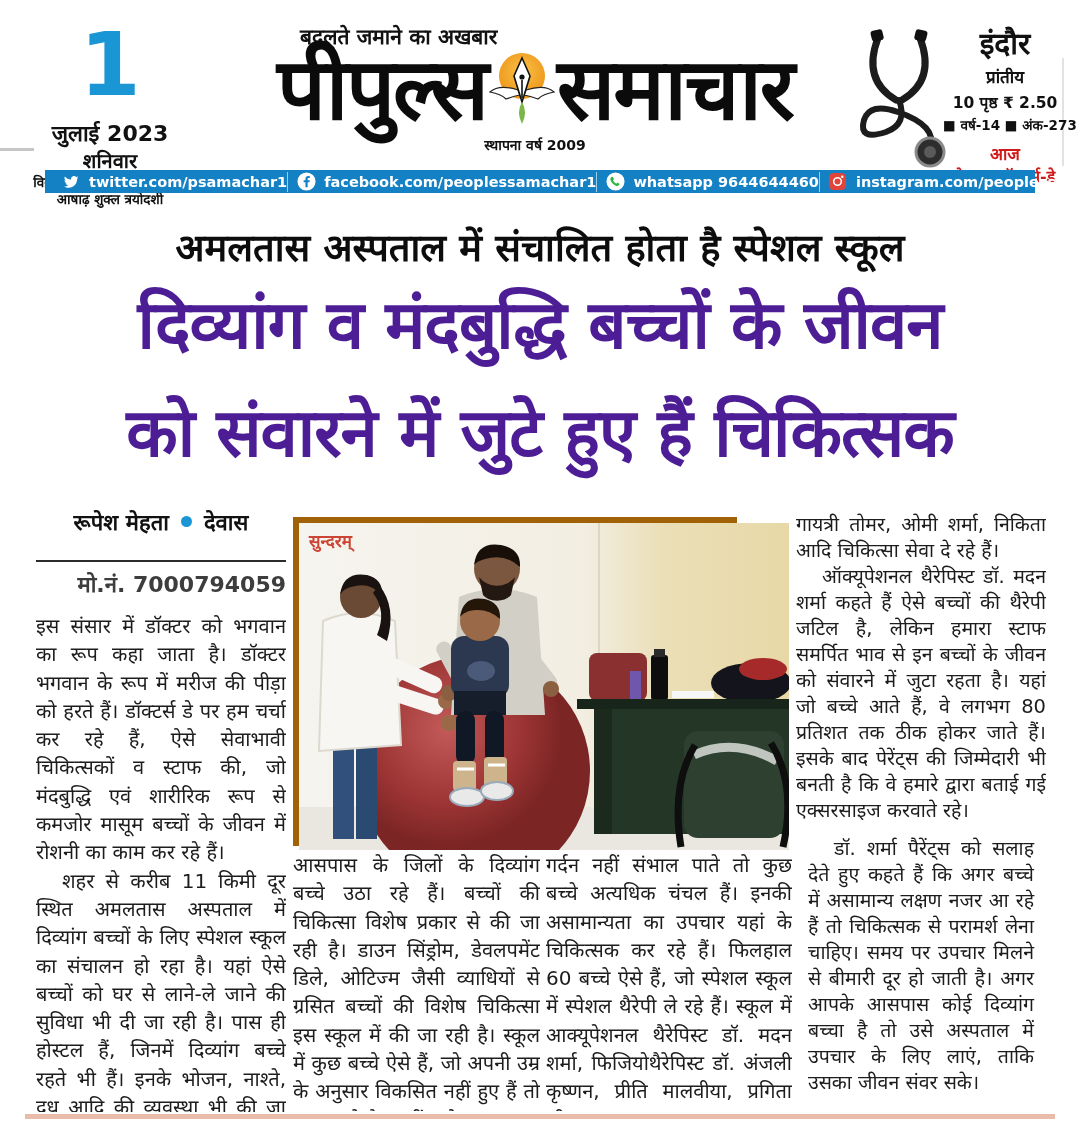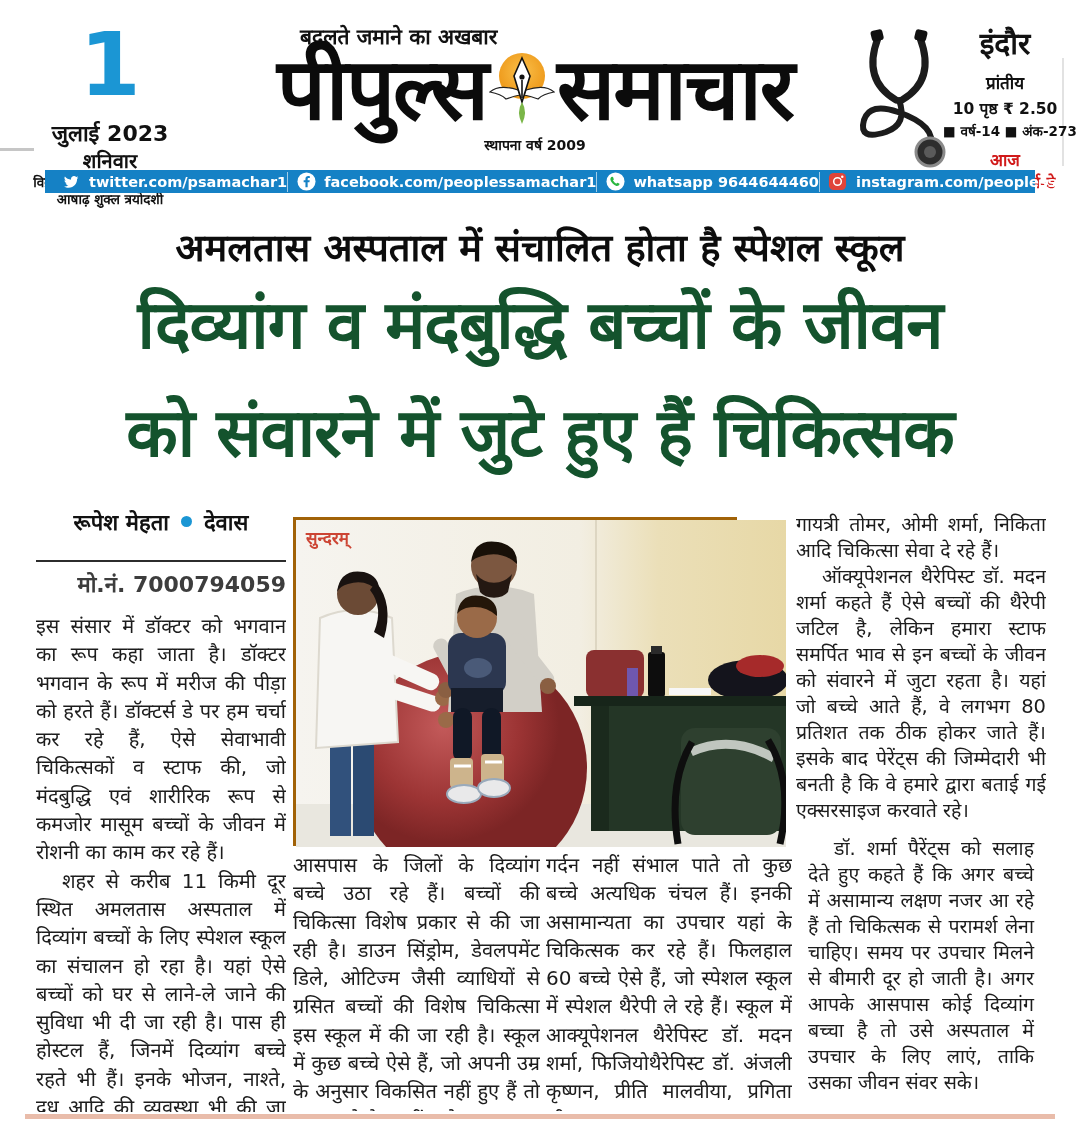--- a/index.html
+++ b/index.html
@@ -12,62 +12,62 @@
   .date-day{font-size:88px;font-weight:900;color:#1b96d4;line-height:.88;}
   .date-my{font-size:22px;font-weight:900;margin-top:14px;}
   .date-wd{font-size:20px;font-weight:900;}
   .date-cal{font-size:13.5px;font-weight:700;line-height:1.25;}
   .tagline{left:300px;top:22px;font-size:21px;font-weight:900;}
   .masthead-row{left:185px;top:34px;width:700px;height:110px;display:flex;align-items:center;justify-content:center;gap:2px;}
   .masthead-word{font-size:86px;font-weight:900;color:#0b0b0b;line-height:1;letter-spacing:-2px;}
   .established{left:460px;top:135px;width:150px;text-align:center;font-size:14px;font-weight:900;}
   .right-block{left:943px;top:22px;width:124px;text-align:center;}
   .ed-city{font-size:30px;font-weight:900;}
-  .ed-type{font-size:17px;font-weight:900;margin-top:8px;}
+  .ed-type{font-size:17px;font-weight:900;margin-top:2px;}
   .ed-pages{font-size:15.5px;font-weight:900;margin-top:3px;}
   .ed-vol{font-size:13.5px;font-weight:900;margin-top:3px;white-space:nowrap;}
   .today1{font-size:17px;font-weight:900;color:#d11a1a;margin-top:8px;}
   .today2{font-size:16px;font-weight:900;color:#d11a1a;white-space:nowrap;}
   .edge-line-left{left:0;top:148px;width:34px;height:3px;background:#c6c6c6;}
   .edge-line-right{left:1062px;top:58px;width:2px;height:108px;background:#e2e2e2;}
 
   
   .social-bar{left:45px;top:170px;width:990px;height:23px;background:#1581c5;display:flex;
               align-items:center;justify-content:space-between;padding:0 16px;box-sizing:border-box;}
   .social-item{display:flex;align-items:center;gap:8px;color:#fff;font-size:14.5px;font-weight:700;
                text-decoration:none;white-space:nowrap;}
   .social-item + .social-item{border-left:1.5px solid rgba(255,255,255,.6);padding-left:8px;justify-content:center;}
   .sicon{display:inline-flex;width:20px;height:20px;align-items:center;justify-content:center;}
 
   
   .kicker{left:34px;top:220px;width:1012px;display:flex;justify-content:center;align-items:baseline;
           gap:12px;font-size:38px;font-weight:900;white-space:nowrap;}
   .kicker-hl{color:#2196c9;}
   .kicker-main{color:#0c0c0c;}
-  .headline{left:24px;width:1032px;text-align:center;font-size:67px;font-weight:900;color:#14532d;
+  .headline{left:24px;width:1032px;text-align:center;font-size:67px;font-weight:900;color:#4c1d95;
             line-height:1;letter-spacing:-1px;white-space:nowrap;}
   .hl1{top:292px;} .hl2{top:400px;}
 
   
   .col{overflow:hidden;}
   .body-text{font-size:20px;line-height:28.3px;text-align:justify;color:#1c1c1c;}
   .indent{text-indent:26px;}
   .col1{left:36px;top:506px;width:250px;height:606px;}
   .col2{left:293px;top:851px;width:247px;height:260px;}
   .col3{left:546px;top:851px;width:246px;height:260px;}
   .col4{left:796px;top:512px;width:250px;height:600px;}
   .col4 .body-text{font-size:19.5px;line-height:26px;}
 
   .byline-row{display:flex;align-items:center;justify-content:center;gap:12px;font-size:22px;
               font-weight:900;padding-bottom:24px;border-bottom:2px solid #2c2c2c;}
   .byline-dot{width:11px;height:11px;border-radius:50%;background:#1b96d4;display:inline-block;}
   .byline-phone{text-align:right;font-size:22px;font-weight:900;color:#3d3d3d;margin:6px 0 14px 0;}
 
   
-  .photo-frame{left:293px;top:517px;width:444px;height:329px;border:3px solid #a16207;background:#f3efe6;box-sizing:border-box;text-decoration:underline;}
+  .photo-frame{left:293px;top:517px;width:444px;height:329px;border:6px solid #a16207;background:#f3efe6;box-sizing:border-box;text-decoration:underline;}
 
   .bottom-rule{left:25px;top:1114px;width:1030px;height:5px;background:#e9bcaa;}
 </style>
 </head>
 <body>
 
 <div id="page">
 
   <div class="abs edge-line-left"></div>
   <div class="abs edge-line-right"></div>

